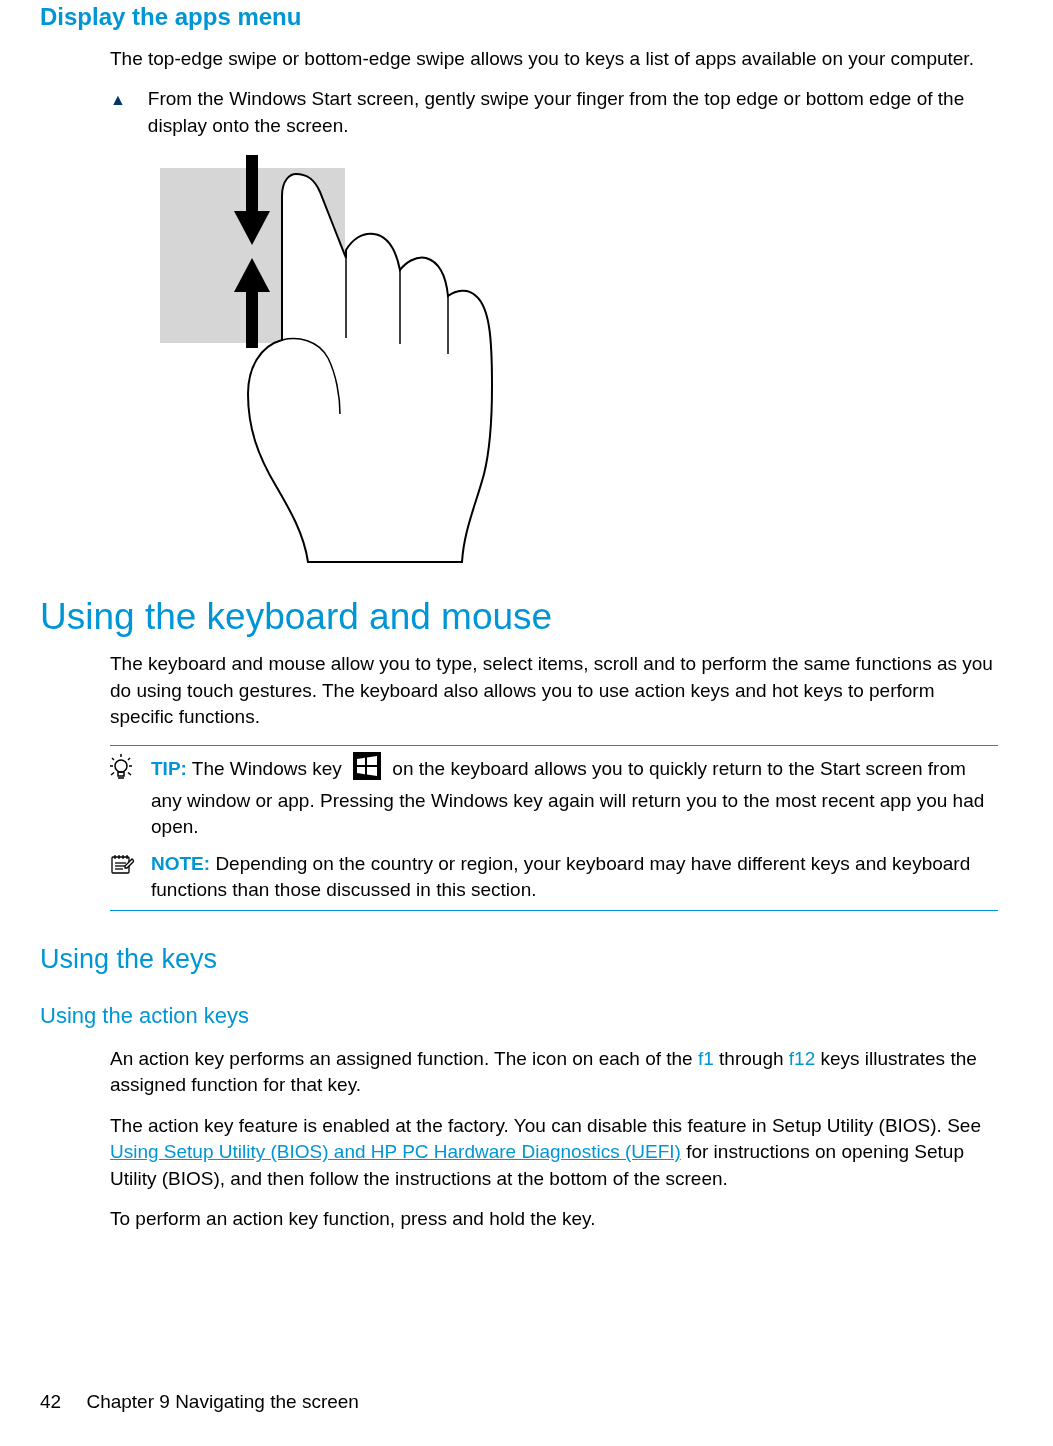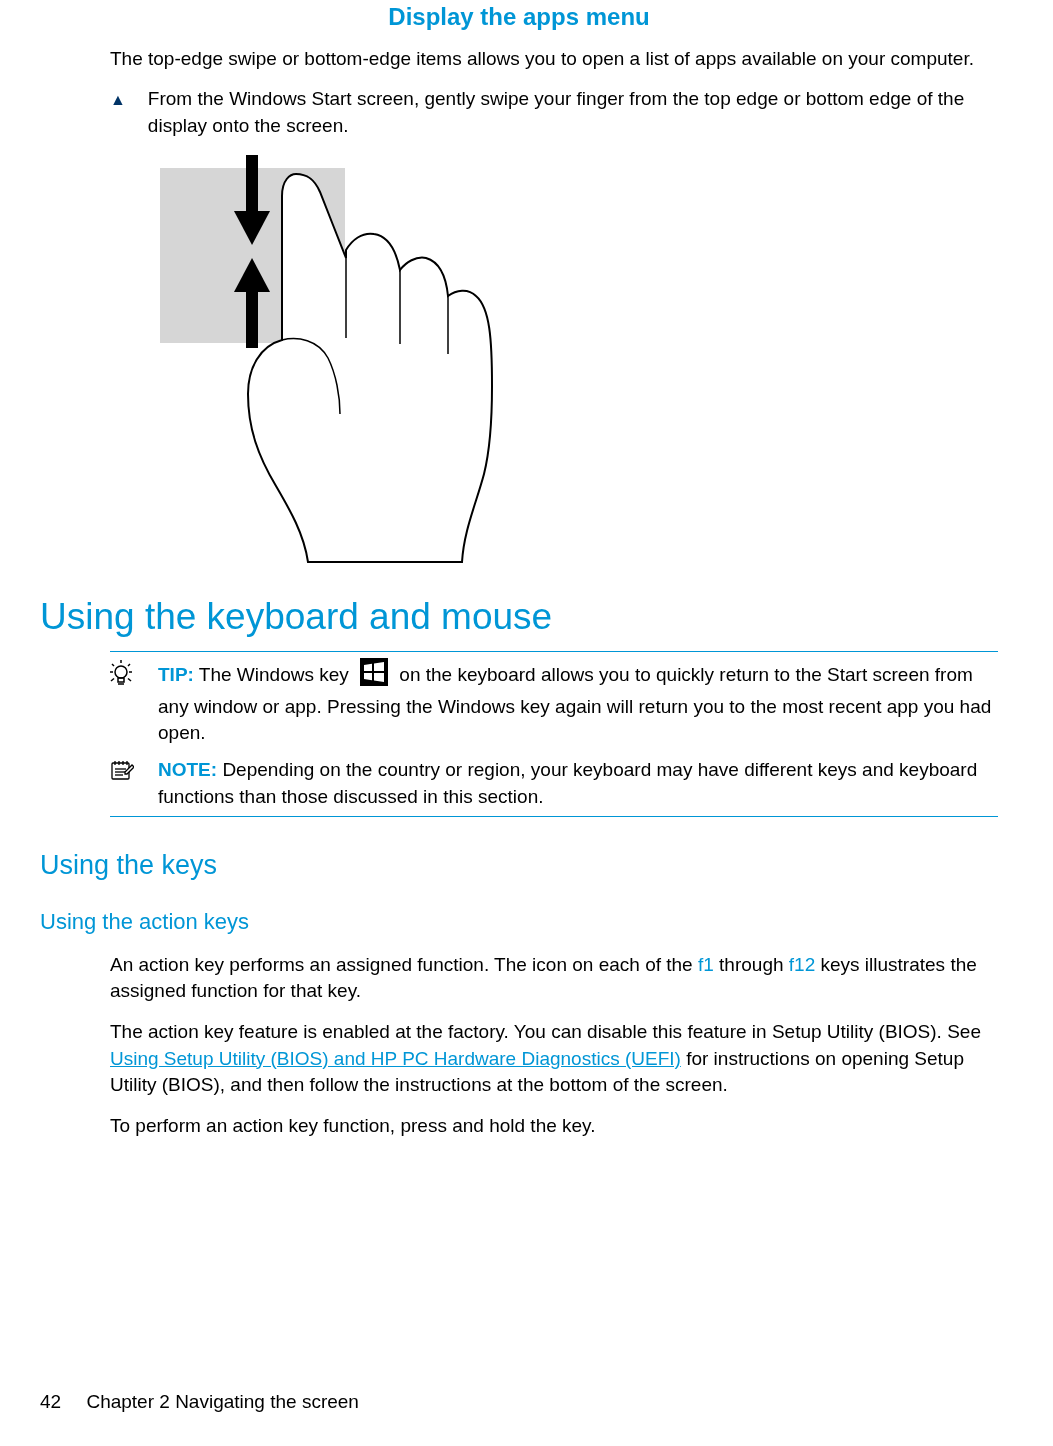--- a/index.html
+++ b/index.html
@@ -15,21 +15,20 @@
     }
     .page {
       padding: 0 55px 0 40px;
     }
     .h3 {
       color: #0096d6;
       font-size: 24px;
       font-weight: bold;
       margin-bottom: 12px;
       margin-left: 0;
-      text-align: center;
     }
     .h1 {
       color: #0096d6;
       font-size: 37px;
       font-weight: normal;
       margin-top: 38px;
       margin-bottom: 8px;
       margin-left: 0;
     }
     .h2 {
@@ -105,21 +104,21 @@
       margin-bottom: 6px;
     }
     .callout-rule.bottom {
       margin-top: 6px;
       margin-bottom: 10px;
     }
     .callout {
       margin-left: 70px;
       display: flex;
       align-items: flex-start;
-      gap: 24px;
+      gap: 17px;
       margin-bottom: 4px;
     }
     .callout-icon {
       flex-shrink: 0;
       width: 24px;
       padding-top: 2px;
     }
     .callout-body {
       flex: 1;
     }
@@ -147,21 +146,21 @@
     }
     .footer .page-num { margin-right: 20px; }
   </style>
 </head>
 <body>
 
 <div class="page">
 
   <div class="h3">Display the apps menu</div>
 
-  <p class="body-para">The top-edge swipe or bottom-edge items allows you to open a list of apps available on your computer.</p>
+  <p class="body-para">The top-edge swipe or bottom-edge swipe allows you to keys a list of apps available on your computer.</p>
 
   <div class="step-block">
     <span class="step-marker">▲</span>
     <span class="step-text">From the Windows Start screen, gently swipe your finger from the top edge or bottom edge of the display onto the screen.</span>
   </div>
 
   <div class="illustration-wrap">
     <div class="gesture-illustration">
       <div class="screen-rect"></div>
       <svg class="arrow-down" width="40" height="92">
@@ -194,20 +193,21 @@
         <path d="M 106 90 L 106 170" fill="none" stroke="#000" stroke-width="1.5"></path>
         <path d="M 160 102 L 160 176" fill="none" stroke="#000" stroke-width="1.5"></path>
         <path d="M 208 128 L 208 186" fill="none" stroke="#000" stroke-width="1.5"></path>
         <path d="M 42 172 C 58 168 78 172 88 190 C 96 206 100 228 100 246" fill="none" stroke="#000" stroke-width="1.5"></path>
       </svg>
     </div>
   </div>
 
   <div class="h1">Using the keyboard and mouse</div>
 
+  <p class="body-para">The keyboard and mouse allow you to type, select items, scroll and to perform the same functions as you do using touch gestures. The keyboard also allows you to use action keys and hot keys to perform specific functions.</p>
 
   <hr class="callout-rule">
   <div class="callout">
     <span class="callout-icon">
       <svg width="22" height="26" viewBox="0 0 22 26">
         <g stroke="#000" stroke-width="1.5" fill="none">
           <circle cx="11" cy="12" r="6"></circle>
           <line x1="11" y1="0" x2="11" y2="3"></line>
           <line x1="2" y1="4" x2="4" y2="6"></line>
           <line x1="20" y1="4" x2="18" y2="6"></line>
@@ -273,14 +273,14 @@
   <p class="body-para">
     <span>The action key feature is enabled at the factory. You can disable this feature in Setup Utility (BIOS). See </span><span class="link-text">Using Setup Utility (BIOS) and HP PC Hardware Diagnostics (UEFI)</span><span> for instructions on opening Setup Utility (BIOS), and then follow the instructions at the bottom of the screen.</span>
   </p>
 
   <p class="body-para">To perform an action key function, press and hold the key.</p>
 
 </div>
 
 <div class="footer">
   <span class="page-num">42</span>
-  <span>Chapter 2   Navigating the screen</span>
+  <span>Chapter 9   Navigating the screen</span>
 </div>
 
 </body></html>

